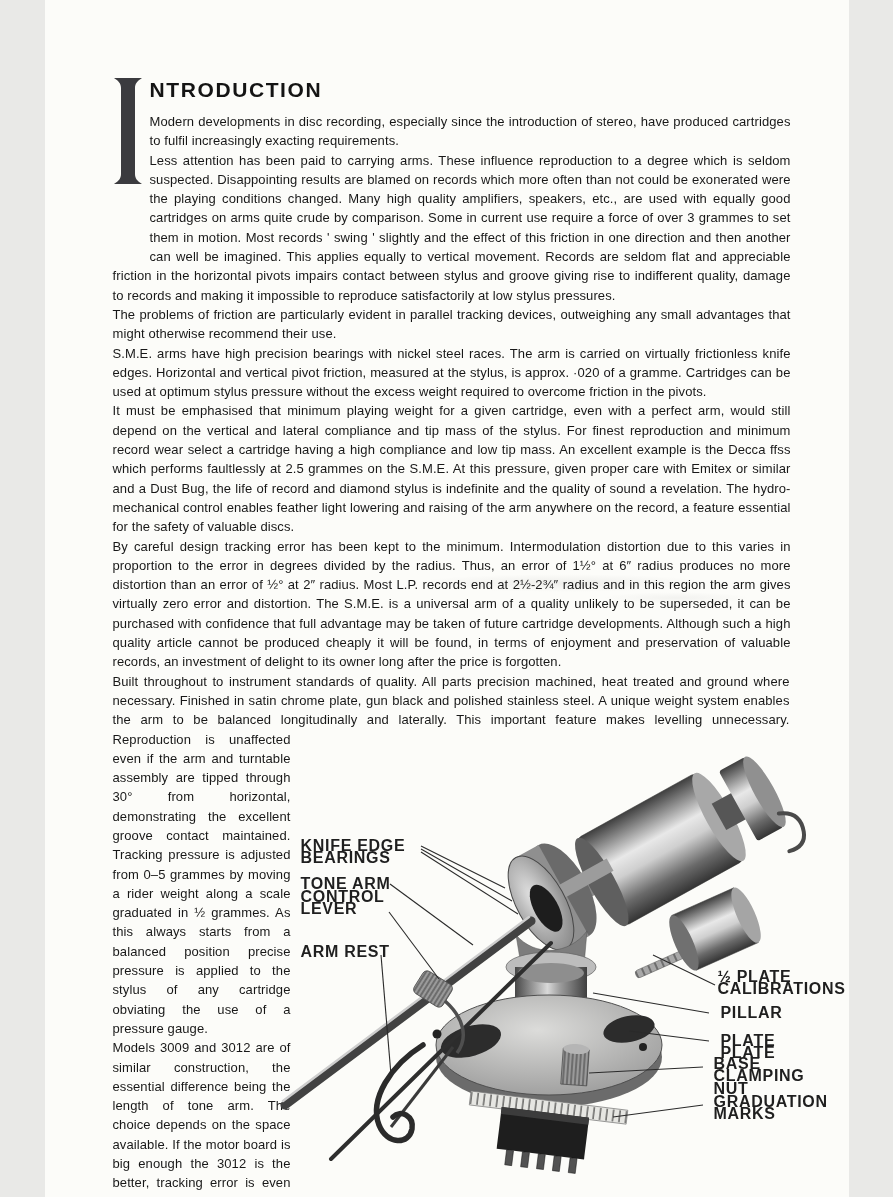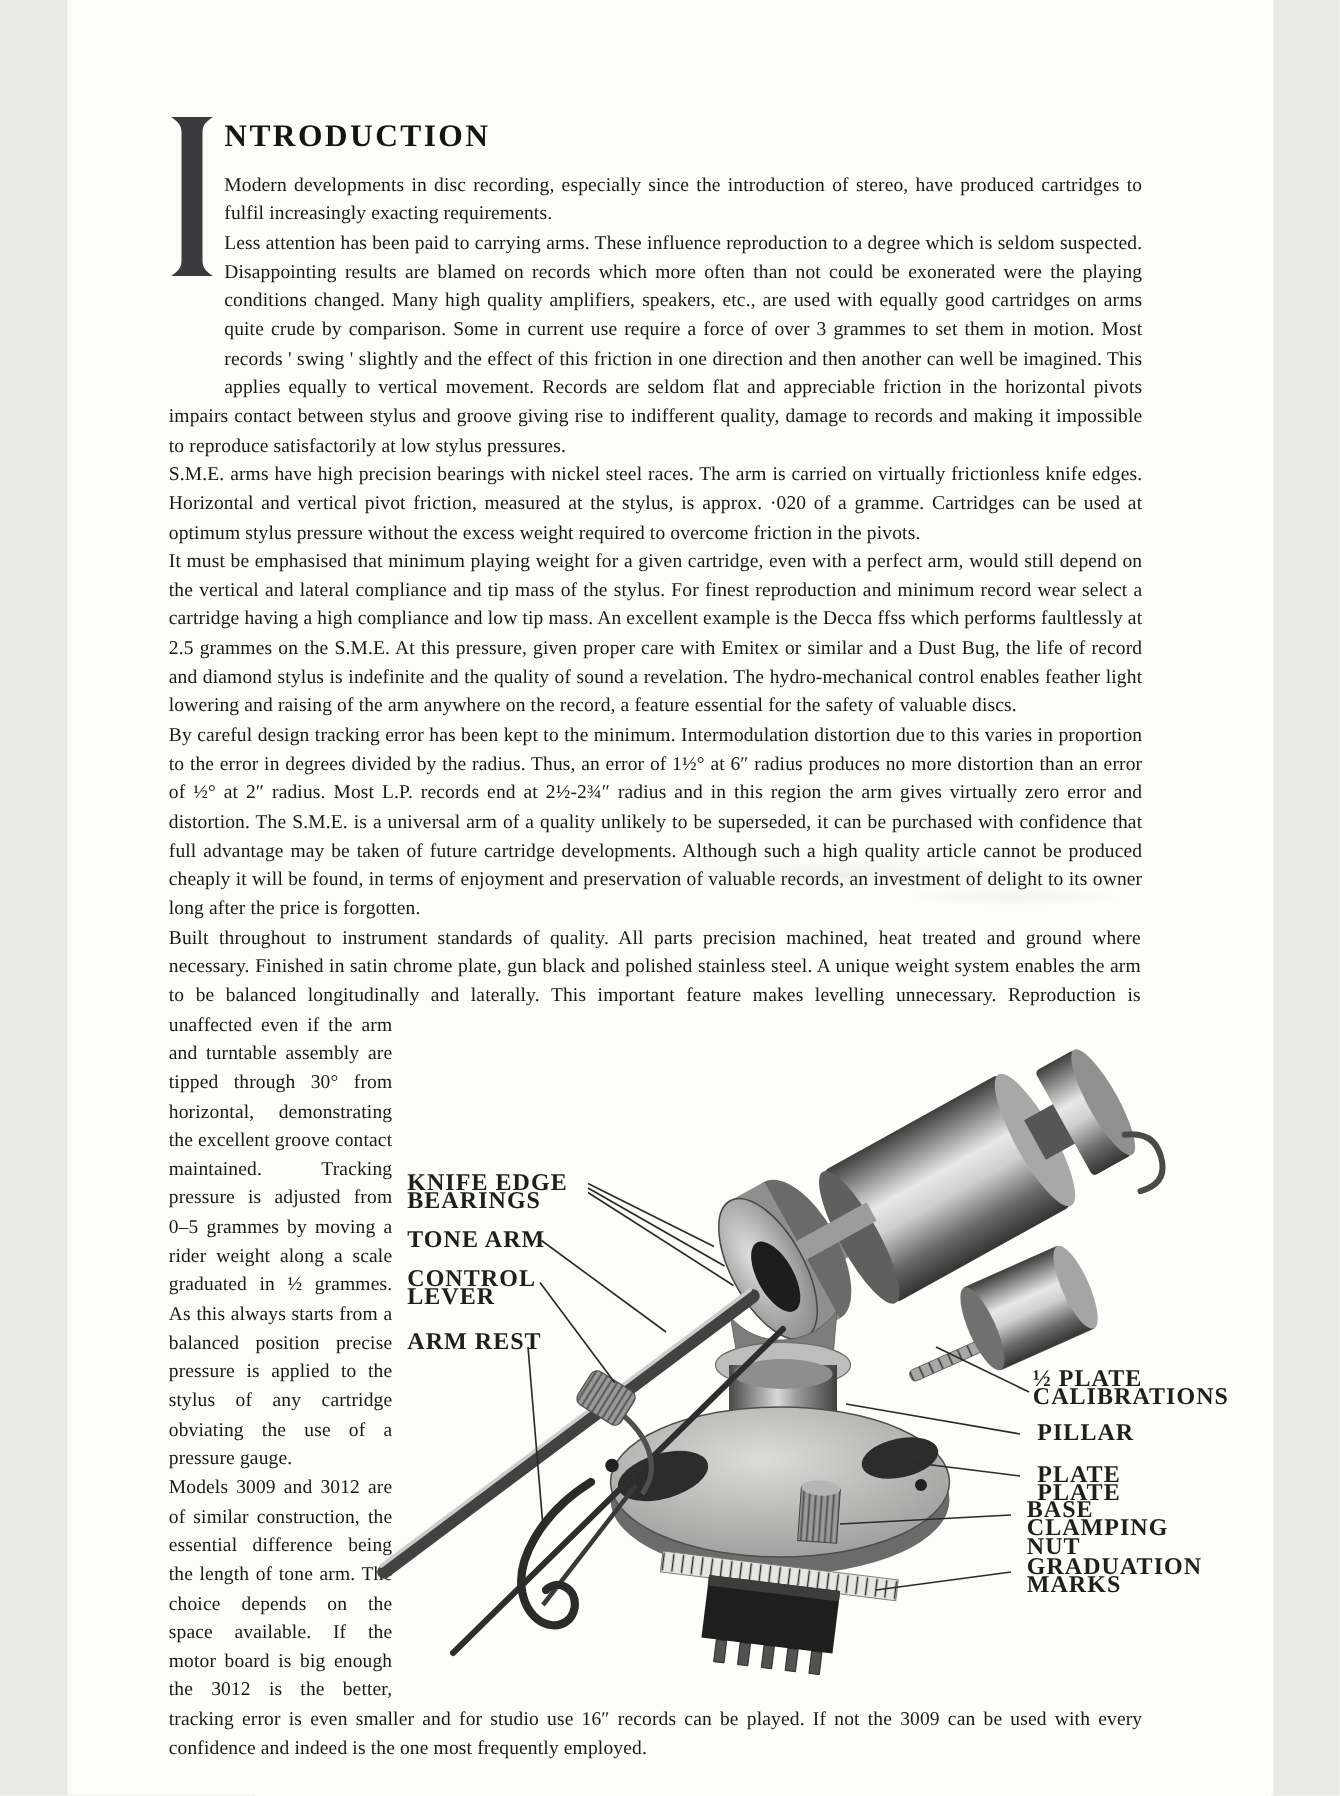--- a/index.html
+++ b/index.html
@@ -1,25 +1,25 @@
 <!DOCTYPE html>
 <html><head>
 <meta charset="utf-8">
 <style>
   html,body{margin:0;padding:0;background:#e9e9e7;}
   .page{
     position:relative;
     width:804px;height:1197px;
     margin:0 auto;
     background:#fcfcf9;
-    font-family:Liberation Serif, serif;
+    font-family:Liberation Sans, sans-serif;
     color:#161616;
     overflow:hidden;
     box-sizing:border-box;
-    padding:78px 87px 0 68px;
+    padding:78px 58px 0 68px;
   }
   .smudge{position:absolute;pointer-events:none;}
   .smudge.s1{left:368px;top:574px;width:300px;height:18px;
     background:radial-gradient(ellipse at center, rgba(60,60,60,.07), rgba(60,60,60,0) 70%);}
   .smudge.s2{left:556px;top:592px;width:150px;height:12px;
     background:radial-gradient(ellipse at center, rgba(60,60,60,.05), rgba(60,60,60,0) 70%);}
 
   h1.sec-head{
     margin:0 0 10px 0;
     font-size:21px;
@@ -56,21 +56,21 @@
     position:absolute;
     font-size:16px;
     font-weight:bold;
     letter-spacing:.7px;
     line-height:12.5px;
     white-space:pre-line;
     color:#1f1f1f;
   }
   .fl1{left:10px;top:95px;}
   .fl2{left:10px;top:133px;}
-  .fl3{left:10px;top:159px;}
+  .fl3{left:10px;top:146px;}
   .fl4{left:10px;top:201px;}
   .fl5{left:427px;top:226px;}
   .fl6{left:430px;top:262px;}
   .fl7{left:430px;top:290px;}
   .fl8{left:423px;top:313px;}
   .fl9{left:423px;top:351px;}
   section{display:block;}
   .clearfix::after{content:"";display:block;clear:both;}
 </style>
 </head>
@@ -84,20 +84,21 @@
   <section class="clearfix">
     <div class="dropcap">
       <svg width="30" height="106" viewBox="0 0 30 106">
         <path d="M1,0 H29 C24,3 22,6 22,10 V96 C22,100 24,103 29,106 H1 C6,103 8,100 8,96 V10 C8,6 6,3 1,0 Z" fill="#3b3b3f"></path>
       </svg>
     </div>
     <h1 class="sec-head">NTRODUCTION</h1>
     <div class="body-text">
       <p>Modern developments in disc recording, especially since the introduction of stereo, have produced cartridges to fulfil increasingly exacting requirements.</p>
       <p>Less attention has been paid to carrying arms.  These influence reproduction to a degree which is seldom suspected.  Disappointing results are blamed on records which more often than not could be exonerated were the playing conditions changed.  Many high quality amplifiers, speakers, etc., are used with equally good cartridges on arms quite crude by comparison.  Some in current use require a force of over 3 grammes to set them in motion.  Most records ' swing ' slightly and the effect of this friction in one direction and then another can well be imagined.  This applies equally to vertical movement.  Records are seldom flat and appreciable friction in the horizontal pivots impairs contact between stylus and groove giving rise to indifferent quality, damage to records and making it impossible to reproduce satisfactorily at low stylus pressures.</p>
+      <p>The problems of friction are particularly evident in parallel tracking devices, outweighing any small advantages that might otherwise recommend their use.</p>
       <p>S.M.E. arms have high precision bearings with nickel steel races.  The arm is carried on virtually frictionless knife edges.  Horizontal and vertical pivot friction, measured at the stylus, is approx. ·020 of a gramme.  Cartridges can be used at optimum stylus pressure without the excess weight required to overcome friction in the pivots.</p>
       <p>It must be emphasised that minimum playing weight for a given cartridge, even with a perfect arm, would still depend on the vertical and lateral compliance and tip mass of the stylus.  For finest reproduction and minimum record wear select a cartridge having a high compliance and low tip mass.  An excellent example is the Decca ffss which performs faultlessly at 2.5 grammes on the S.M.E.  At this pressure, given proper care with Emitex or similar and a Dust Bug, the life of record and diamond stylus is indefinite and the quality of sound a revelation.  The hydro-mechanical control enables feather light lowering and raising of the arm anywhere on the record, a feature essential for the safety of valuable discs.</p>
       <p>By careful design tracking error has been kept to the minimum.  Intermodulation distortion due to this varies in proportion to the error in degrees divided by the radius.  Thus, an error of 1½° at 6″ radius produces no more distortion than an error of ½° at 2″ radius.  Most L.P. records end at 2½-2¾″ radius and in this region the arm gives virtually zero error and distortion.  The S.M.E. is a universal arm of a quality unlikely to be superseded, it can be purchased with confidence that full advantage may be taken of future cartridge developments.  Although such a high quality article cannot be produced cheaply it will be found, in terms of enjoyment and preservation of valuable records, an investment of delight to its owner long after the price is forgotten.</p>
     </div>
   </section>
 
   <section class="clearfix">
 
     <div class="fig-spacer"></div>
 

